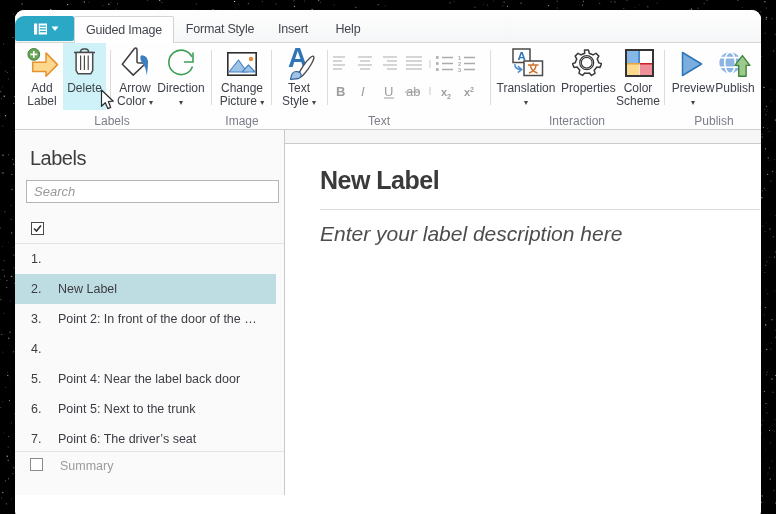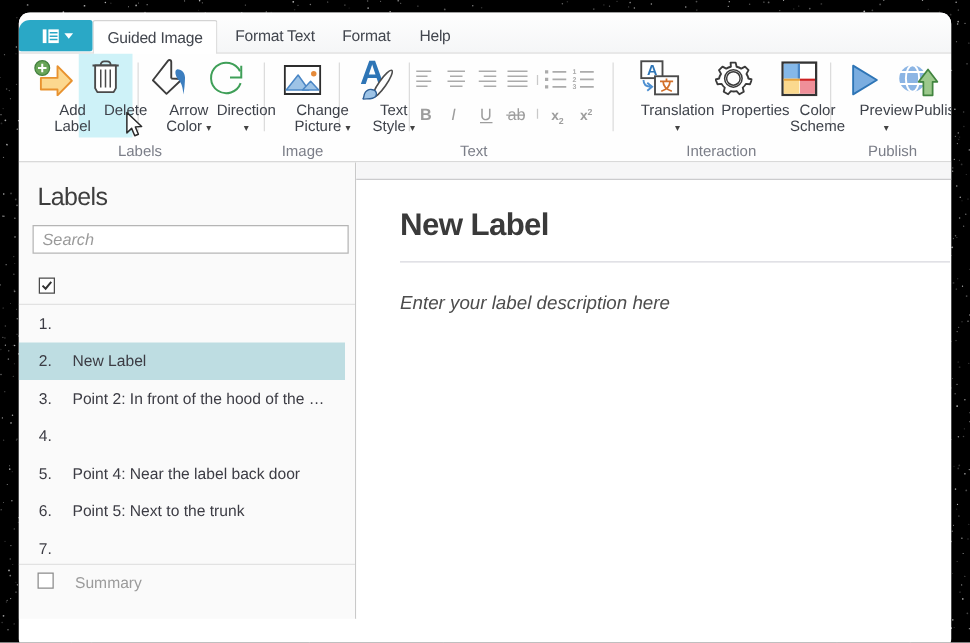--- a/index.html
+++ b/index.html
@@ -16,21 +16,21 @@
   #appbtn svg{position:absolute;left:19px;top:6.5px;}
   #activetab{position:absolute;left:59px;top:6px;width:100px;height:28px;background:#fff;
              border:1px solid #d4d4d4;border-bottom:none;box-sizing:border-box;
              font-size:12.5px;letter-spacing:-0.2px;color:#42464e;text-align:center;line-height:27px;border-radius:2px 2px 0 0;}
   .tab{position:absolute;top:6px;height:27px;font-size:12.5px;letter-spacing:-0.2px;color:#42464e;line-height:27px;
        white-space:nowrap;transform:translateX(-50%);}
   
   #ribbon{position:absolute;left:0;top:33px;width:746px;height:86px;background:#fefefe;
           border-bottom:1px solid #cdcdcd;box-sizing:content-box;}
   .rsep{position:absolute;top:7px;width:1px;height:55px;background:#dcdcdc;}
-  .rlbl{position:absolute;top:39px;font-size:12px;color:#3e424a;text-align:center;line-height:12.5px;white-space:nowrap;padding-left:16px;}
+  .rlbl{position:absolute;top:39px;font-size:12px;color:#3e424a;text-align:center;line-height:12.5px;white-space:nowrap;}
   .glbl{position:absolute;top:71px;font-size:12px;color:#7b7e88;text-align:center;}
   .caret{font-size:8px;color:#444;}
   
   #panel{position:absolute;left:0;top:120px;width:270px;height:365px;background:#fafafa;
          border-right:1px solid #c9c9c9;box-sizing:border-box;}
   #panel h1{margin:0;position:absolute;left:15px;top:17px;font-size:20px;font-weight:400;color:#3d3d3d;letter-spacing:-0.5px;}
   #search{position:absolute;left:11px;top:50px;width:253px;height:23px;background:#fff;
           border:1px solid #b5b5b5;box-sizing:border-box;font-style:italic;color:#9a9a9a;
           font-size:13px;line-height:21px;padding-left:7px;}
   .cb{position:absolute;width:13px;height:13px;border:1.5px solid #4a4a4a;background:#fff;box-sizing:border-box;}
@@ -39,21 +39,21 @@
   .item{position:absolute;left:0;width:261px;height:30px;font-size:12.5px;color:#3c3c44;}
   .item .no{position:absolute;left:16px;top:8px;}
   .item .tx{position:absolute;left:43px;top:8px;white-space:nowrap;}
   #selitem{position:absolute;left:0;top:144px;width:261px;height:30px;background:#bedde2;}
   #summary{position:absolute;left:45px;top:329px;font-size:12.5px;color:#9b9b9b;text-align:center;}
   
   #content{position:absolute;left:270px;top:120px;width:476px;height:365px;background:#fff;}
   #band{position:absolute;left:0;top:0;width:476px;height:13px;background:#f6f6f7;border-bottom:1px solid #cbcbcd;box-sizing:content-box;}
   #title{position:absolute;left:35px;top:36px;font-size:25px;font-weight:700;color:#3a3a3a;letter-spacing:-0.5px;}
   #rule{position:absolute;left:35px;top:79px;width:440px;height:1px;background:#d8d8de;}
-  #desc{position:absolute;left:35px;top:104px;font-style:italic;font-size:15px;color:#4d4d4d;}
+  #desc{position:absolute;left:35px;top:92px;font-style:italic;font-size:21px;color:#4d4d4d;}
 </style>
 </head>
 <body>
 <svg id="noise" width="776" height="514">
     <circle cx="762.2" cy="495.9" r="0.7" fill="#fff" opacity="0.54"></circle>
     <circle cx="3.6" cy="43.7" r="0.5" fill="#fff" opacity="0.39"></circle>
     <circle cx="13.1" cy="352.0" r="0.5" fill="#fff" opacity="0.28"></circle>
     <circle cx="760.8" cy="204.3" r="0.4" fill="#fff" opacity="0.49"></circle>
     <circle cx="11.8" cy="210.8" r="0.4" fill="#fff" opacity="0.23"></circle>
     <circle cx="548.6" cy="5.6" r="0.6" fill="#fff" opacity="0.63"></circle>
@@ -461,22 +461,22 @@
       <rect x="4.7" y="0.5" width="8.3" height="11" fill="#fff"></rect>
       <g stroke="#2aa8c6" stroke-width="1.2">
         <line x1="5.8" y1="3.2" x2="12" y2="3.2"></line>
         <line x1="5.8" y1="5.9" x2="12" y2="5.9"></line>
         <line x1="5.8" y1="8.6" x2="12" y2="8.6"></line>
       </g>
       <path d="M17.5 3.6 L24.5 3.6 L21 8 Z" fill="#fff"></path>
     </svg>
   </div>
   <div id="activetab">Guided Image</div>
-  <div class="tab" style="left:205px;">Format Text</div>
-  <div class="tab" style="left:278px;">Format</div>
+  <div class="tab" style="left:205px;">Format Style</div>
+  <div class="tab" style="left:278px;">Insert</div>
   <div class="tab" style="left:333px;">Help</div>
 
   <div id="ribbon">
 
     <div style="position:absolute;left:48px;top:0;width:43px;height:67px;background:#cef2f8;"></div>
     <div class="rsep" style="left:95px;"></div>
     <div class="rsep" style="left:196px;"></div>
     <div class="rsep" style="left:256px;"></div>
     <div class="rsep" style="left:312px;"></div>
     <div class="rsep" style="left:475px;"></div>
@@ -658,35 +658,36 @@
     <div id="selitem"></div>
     <div class="item" style="top:114px;">
         <span class="no">1.</span>
       </div>
     <div class="item" style="top:144px;">
         <span class="no">2.</span>
         <span class="tx">New Label</span>
       </div>
     <div class="item" style="top:174px;">
         <span class="no">3.</span>
-        <span class="tx">Point 2: In front of the hood of the …</span>
+        <span class="tx">Point 2: In front of the door of the …</span>
       </div>
     <div class="item" style="top:204px;">
         <span class="no">4.</span>
       </div>
     <div class="item" style="top:234px;">
         <span class="no">5.</span>
         <span class="tx">Point 4: Near the label back door</span>
       </div>
     <div class="item" style="top:264px;">
         <span class="no">6.</span>
         <span class="tx">Point 5: Next to the trunk</span>
       </div>
     <div class="item" style="top:294px;">
         <span class="no">7.</span>
+        <span class="tx">Point 6: The driver’s seat</span>
       </div>
     <div id="sep2"></div>
     <div class="cb" style="left:15px;top:328px;border-color:#8a8a8a;"></div>
     <div id="summary">Summary</div>
   </div>
 
   <div id="content">
     <div id="band"></div>
     <div id="title">New Label</div>
     <div id="rule"></div>

